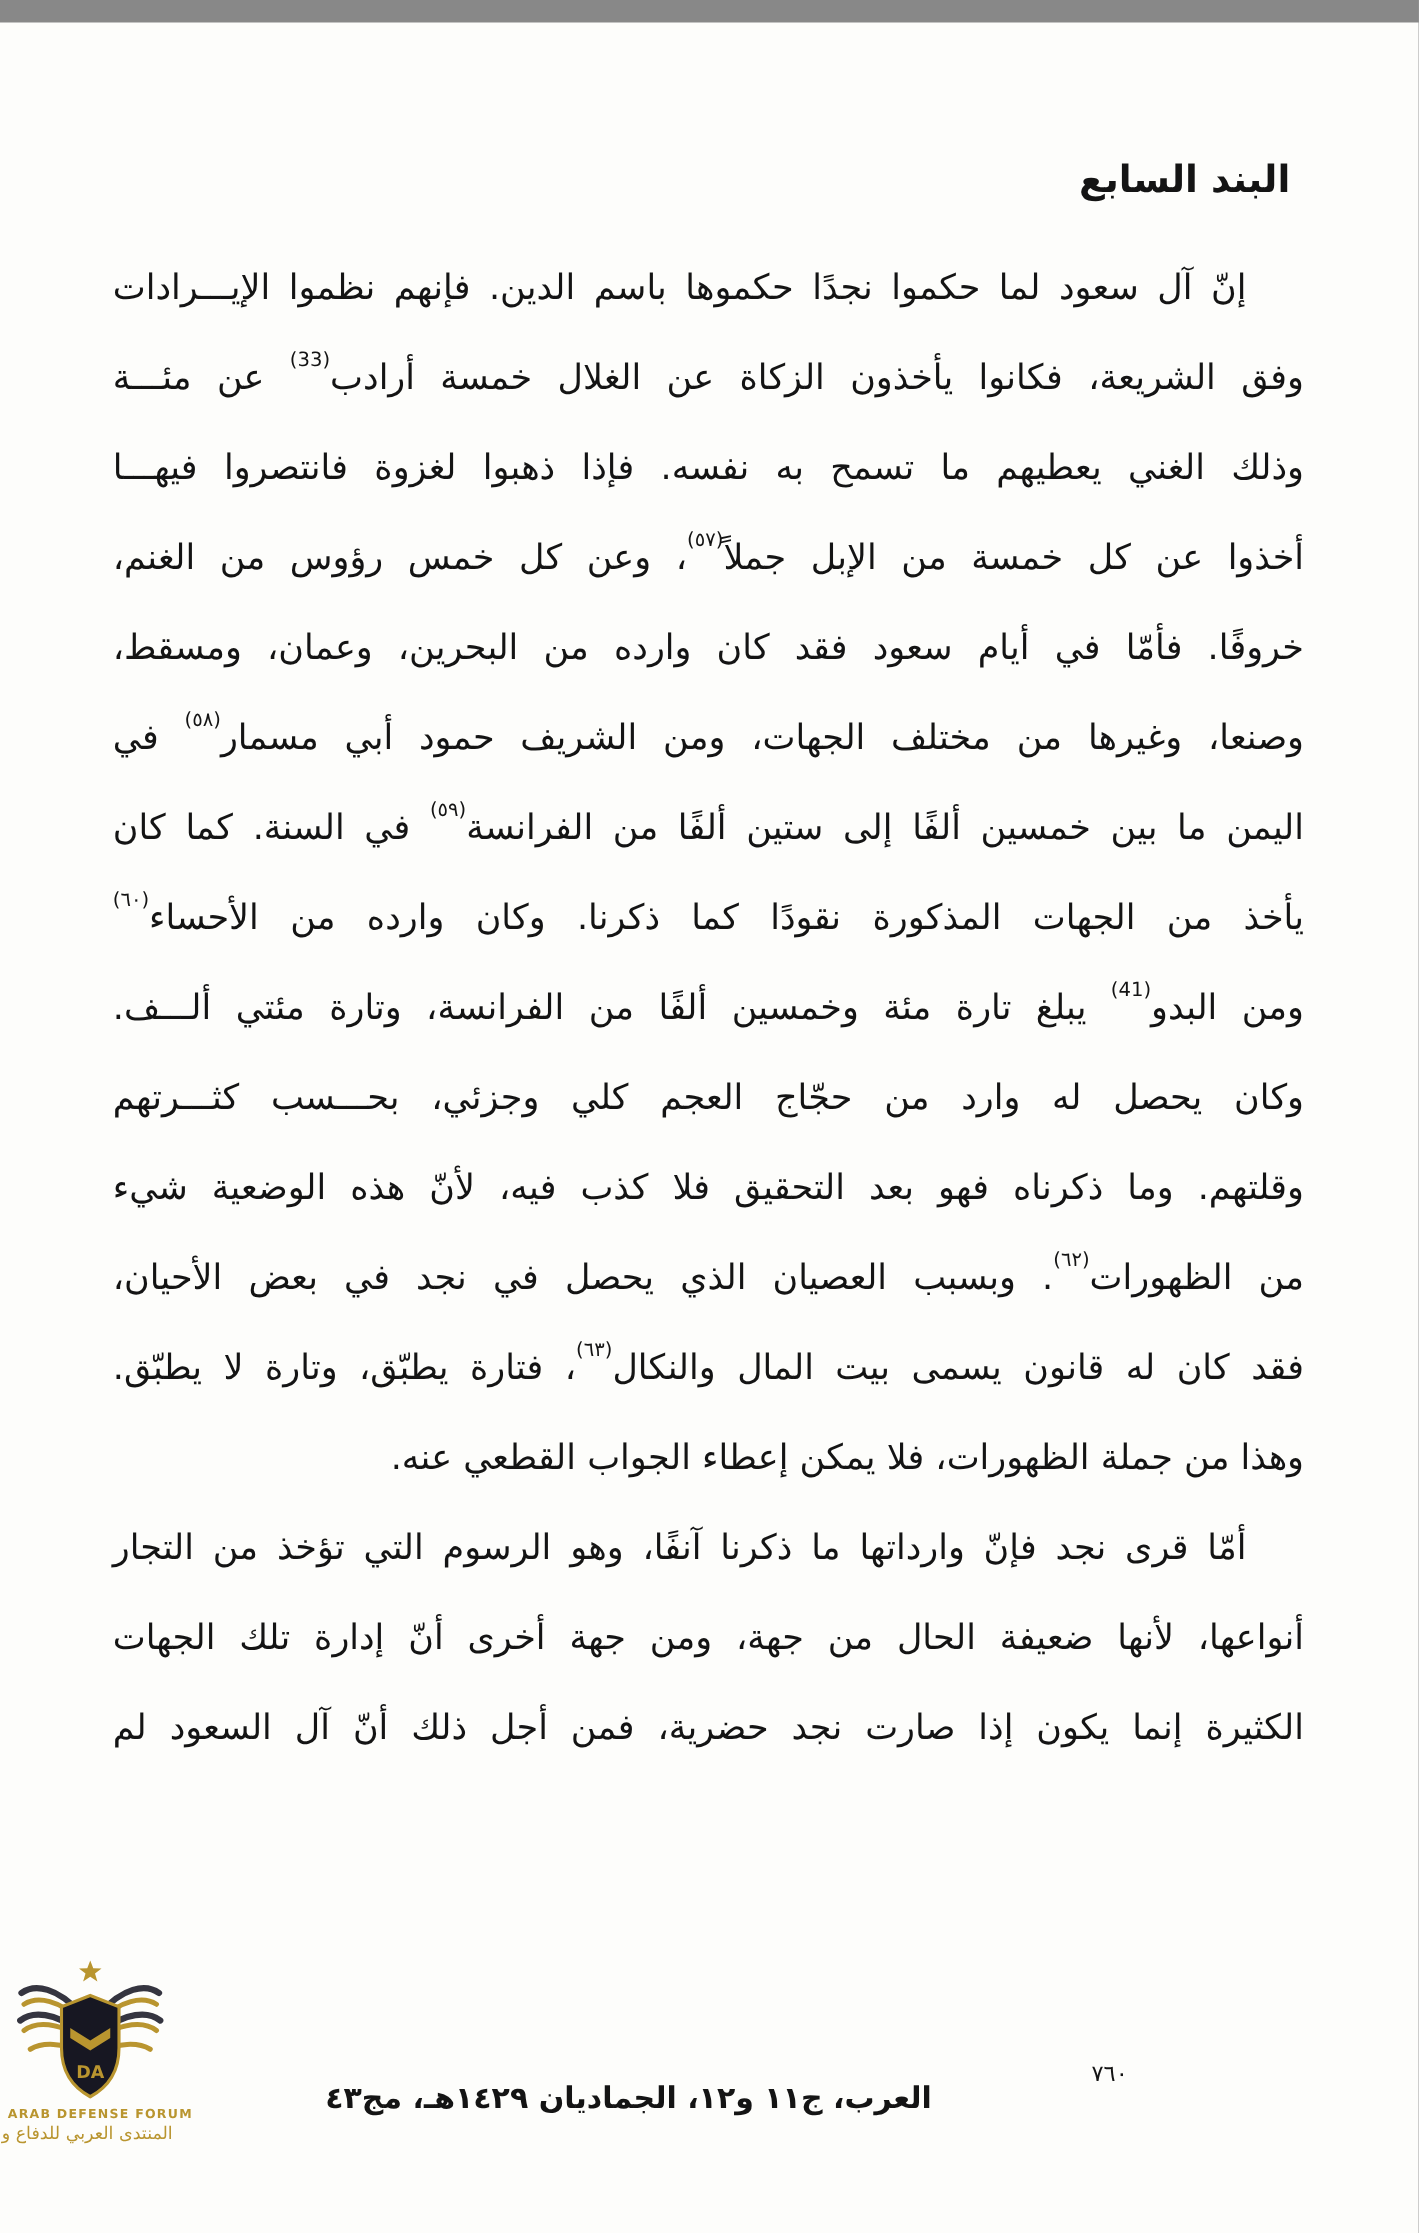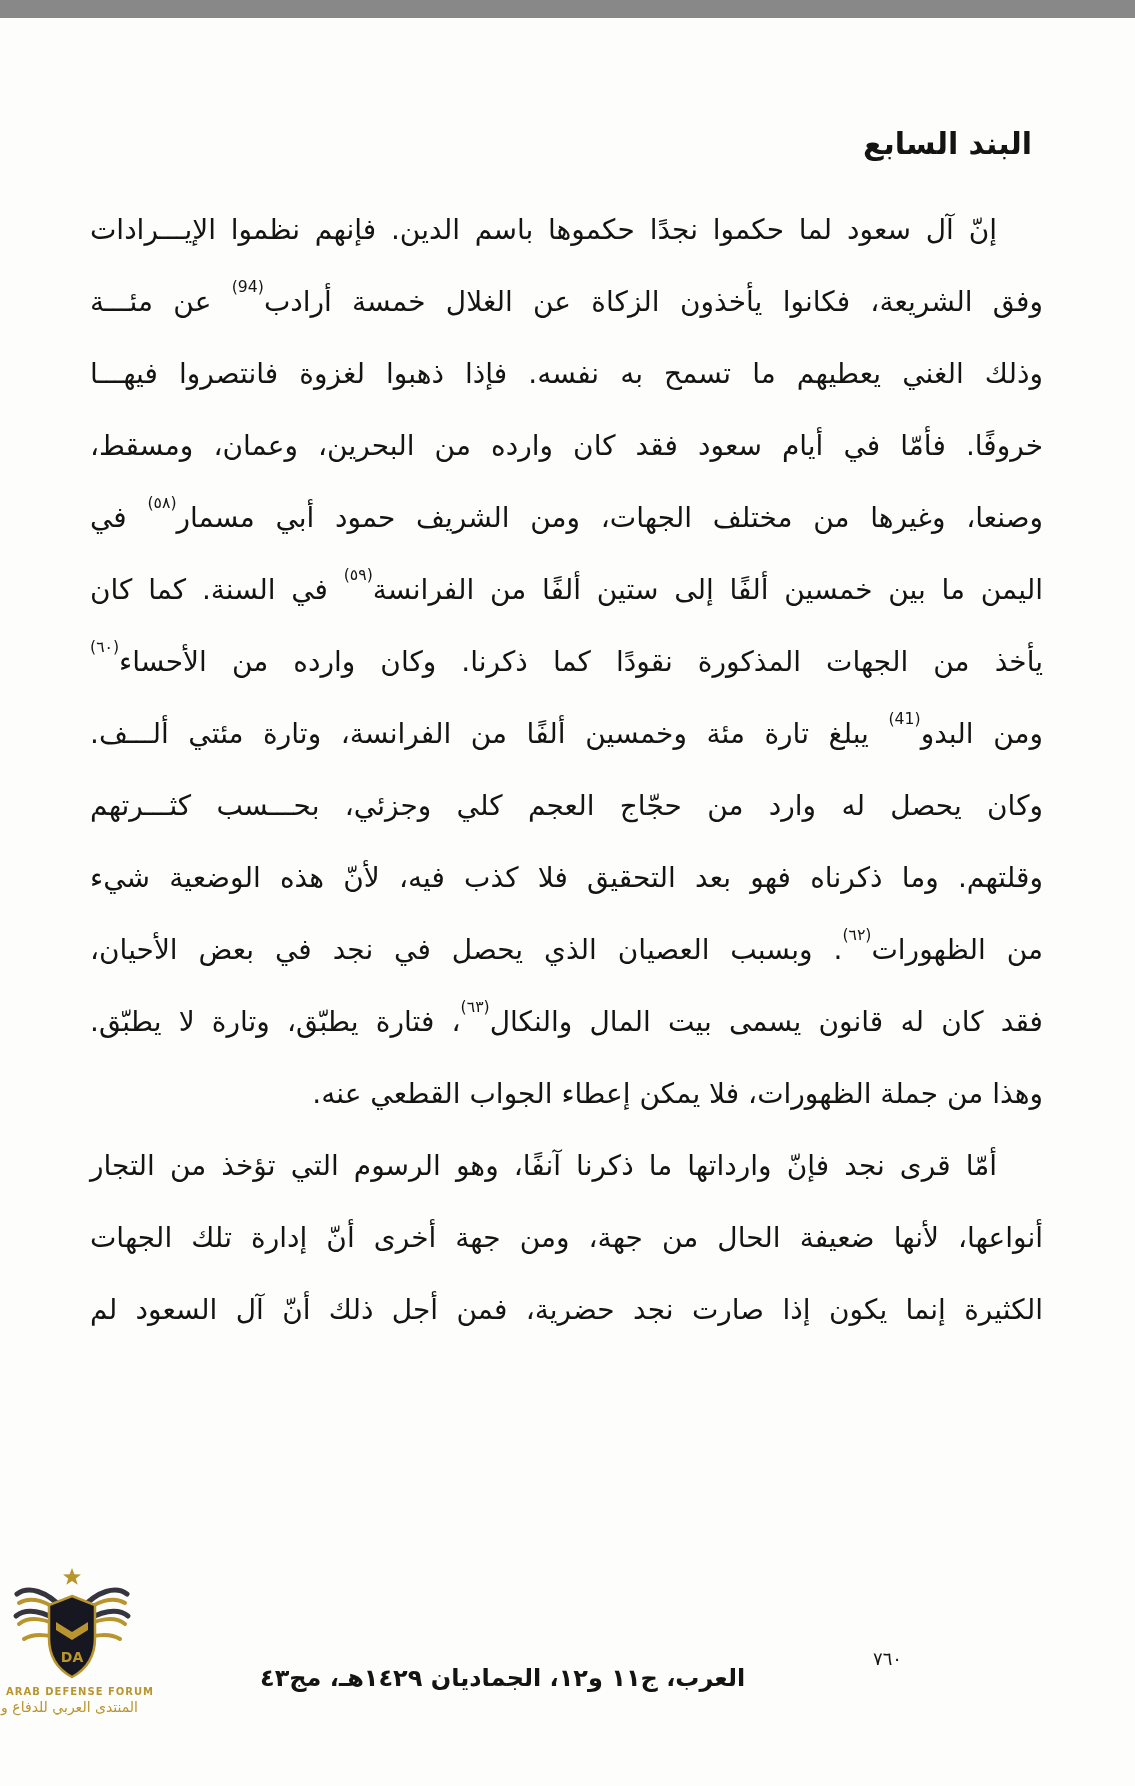--- a/index.html
+++ b/index.html
@@ -84,22 +84,23 @@
 </head>
 <body>
 
 <div class="page">
 
   <h1 class="heading">البند السابع</h1>
 
   <div class="textblock">
     <div class="para endshort">
         <div class="line">إنّ آل سعود لما حكموا نجدًا حكموها باسم الدين. فإنهم نظموا الإيـــرادات</div>
-        <div class="line">وفق الشريعة، فكانوا يأخذون الزكاة عن الغلال خمسة أرادب<sup class="fn">(94)</sup> عن مئـــة</div>
+        <div class="line">وفق الشريعة، فكانوا يأخذون الزكاة عن الغلال خمسة أرادب<sup class="fn">(33)</sup> عن مئـــة</div>
         <div class="line">وذلك الغني يعطيهم ما تسمح به نفسه. فإذا ذهبوا لغزوة فانتصروا فيهـــا</div>
+        <div class="line">أخذوا عن كل خمسة من الإبل جملاً<sup class="fn">(٥٧)</sup>، وعن كل خمس رؤوس من الغنم،</div>
         <div class="line">خروفًا. فأمّا في أيام سعود فقد كان وارده من البحرين، وعمان، ومسقط،</div>
         <div class="line">وصنعا، وغيرها من مختلف الجهات، ومن الشريف حمود أبي مسمار<sup class="fn">(٥٨)</sup> في</div>
         <div class="line">اليمن ما بين خمسين ألفًا إلى ستين ألفًا من الفرانسة<sup class="fn">(٥٩)</sup> في السنة. كما كان</div>
         <div class="line">يأخذ من الجهات المذكورة نقودًا كما ذكرنا. وكان وارده من الأحساء<sup class="fn">(٦٠)</sup></div>
         <div class="line">ومن البدو<sup class="fn">(41)</sup> يبلغ تارة مئة وخمسين ألفًا من الفرانسة، وتارة مئتي ألـــف.</div>
         <div class="line">وكان يحصل له وارد من حجّاج العجم كلي وجزئي، بحـــسب كثـــرتهم</div>
         <div class="line">وقلتهم. وما ذكرناه فهو بعد التحقيق فلا كذب فيه، لأنّ هذه الوضعية شيء</div>
         <div class="line">من الظهورات<sup class="fn">(٦٢)</sup>. وبسبب العصيان الذي يحصل في نجد في بعض الأحيان،</div>
         <div class="line">فقد كان له قانون يسمى بيت المال والنكال<sup class="fn">(٦٣)</sup>، فتارة يطبّق، وتارة لا يطبّق.</div>
         <div class="line">وهذا من جملة الظهورات، فلا يمكن إعطاء الجواب القطعي عنه.</div>

